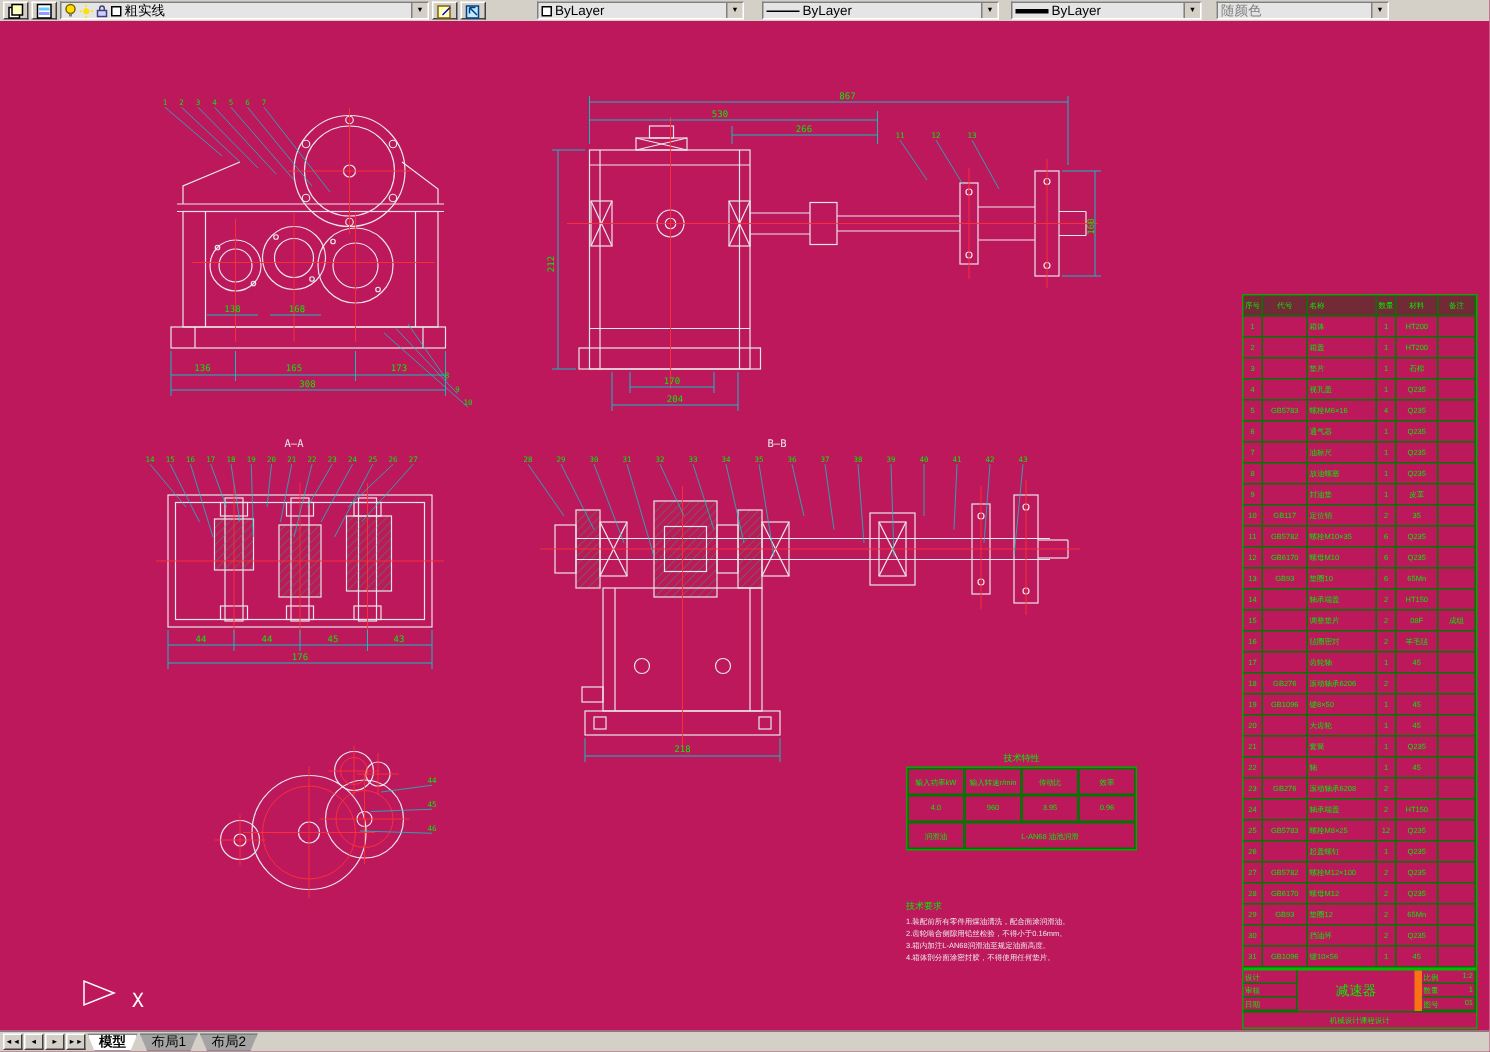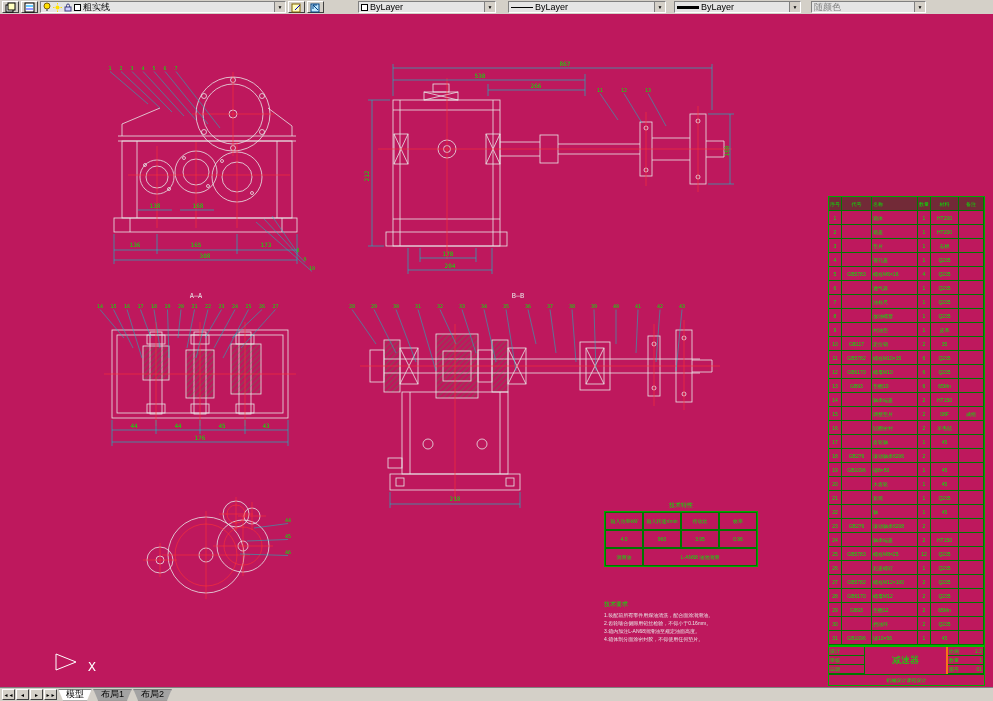--- a/index.html
+++ b/index.html
@@ -33,42 +33,42 @@
   .pt-row{display:grid;grid-template-columns:13px 30px 46px 13px 28px 1fr;height:14px;flex:none;
           border-bottom:1px solid #007700;color:#00ee00;font-size:5px;line-height:6px}
   .pt-row span{border-right:1px solid #007700;overflow:hidden;display:flex;align-items:center;justify-content:center;white-space:nowrap}
   .pt-row span:nth-child(3){justify-content:flex-start;padding-left:1px}
   .pt-head{background:rgba(0,70,0,.4)}
   .tblock{border-top:2px solid #00bb00;flex:1;display:flex;flex-direction:column;color:#00ee00;font-size:5px}
   .tb-main{flex:1;display:flex}
   .tb-col{width:36px;display:flex;flex-direction:column}
   .tb-col .tb-cell{flex:1;border-right:1px solid #007700;border-bottom:1px solid #007700;
                    display:flex;align-items:center;justify-content:space-between;padding:0 1px;overflow:hidden}
-  .tb-name{flex:1;display:flex;align-items:center;justify-content:center;font-size:9px;border-right:2px solid #f97316;overflow:hidden}
+  .tb-name{flex:1;display:flex;align-items:center;justify-content:center;font-size:9px;border-right:5px solid #f97316;overflow:hidden}
   .tb-org{height:11px;border-top:1px solid #007700;display:flex;align-items:center;justify-content:center;overflow:hidden}
 
   
   .tech-label{left:604px;top:487px;width:154px;text-align:center;color:#00ee00;font-size:6px}
   .tech{left:604px;top:497px;width:154px;border:1px solid #00aa00;display:grid;grid-template-columns:repeat(4,1fr);
         color:#00ee00;font-size:5px}
   .tc{height:18px;border:1px solid #007700;display:flex;align-items:center;justify-content:center;text-align:center;overflow:hidden}
   .tc.wide{grid-column:2/5}
 
   
   .notes{left:604px;top:586px;width:152px}
   .notes-title{color:#00ee00;font-size:6px;margin-bottom:2px}
   .note-line{color:#e8e8e8;font-size:5px;line-height:8px;white-space:nowrap;overflow:hidden}
 
   
   .tabbar{height:14px;background:#d4d0c8;border-top:1px solid #808080;display:flex;align-items:center;padding-left:2px;gap:1px}
   .nav{width:13px;height:11px;flex:none;background:#d4d0c8;border:1px solid;border-color:#fff #404040 #404040 #fff;
        font-size:5px;line-height:8px;text-align:center;padding:0}
   .tab{height:12px;padding:0 7px;font-size:9px;display:flex;align-items:center;background:#a3a3a3;color:#000;
        border:1px solid #808080;clip-path:polygon(0 0,100% 0,calc(100% - 5px) 100%,5px 100%)}
-  .tab.active{background:#fff;font-weight:normal}
+  .tab.active{background:#fff;font-weight:bold}
 </style>
 </head>
 <body>
 
 <div class="toolbar">
   <button class="tbtn">
     <svg width="11" height="11">
       <rect x="1" y="3" width="7" height="7" fill="#fff" stroke="#000"></rect>
       <rect x="3" y="1" width="7" height="7" fill="#ffffc0" stroke="#000"></rect>
     </svg>

